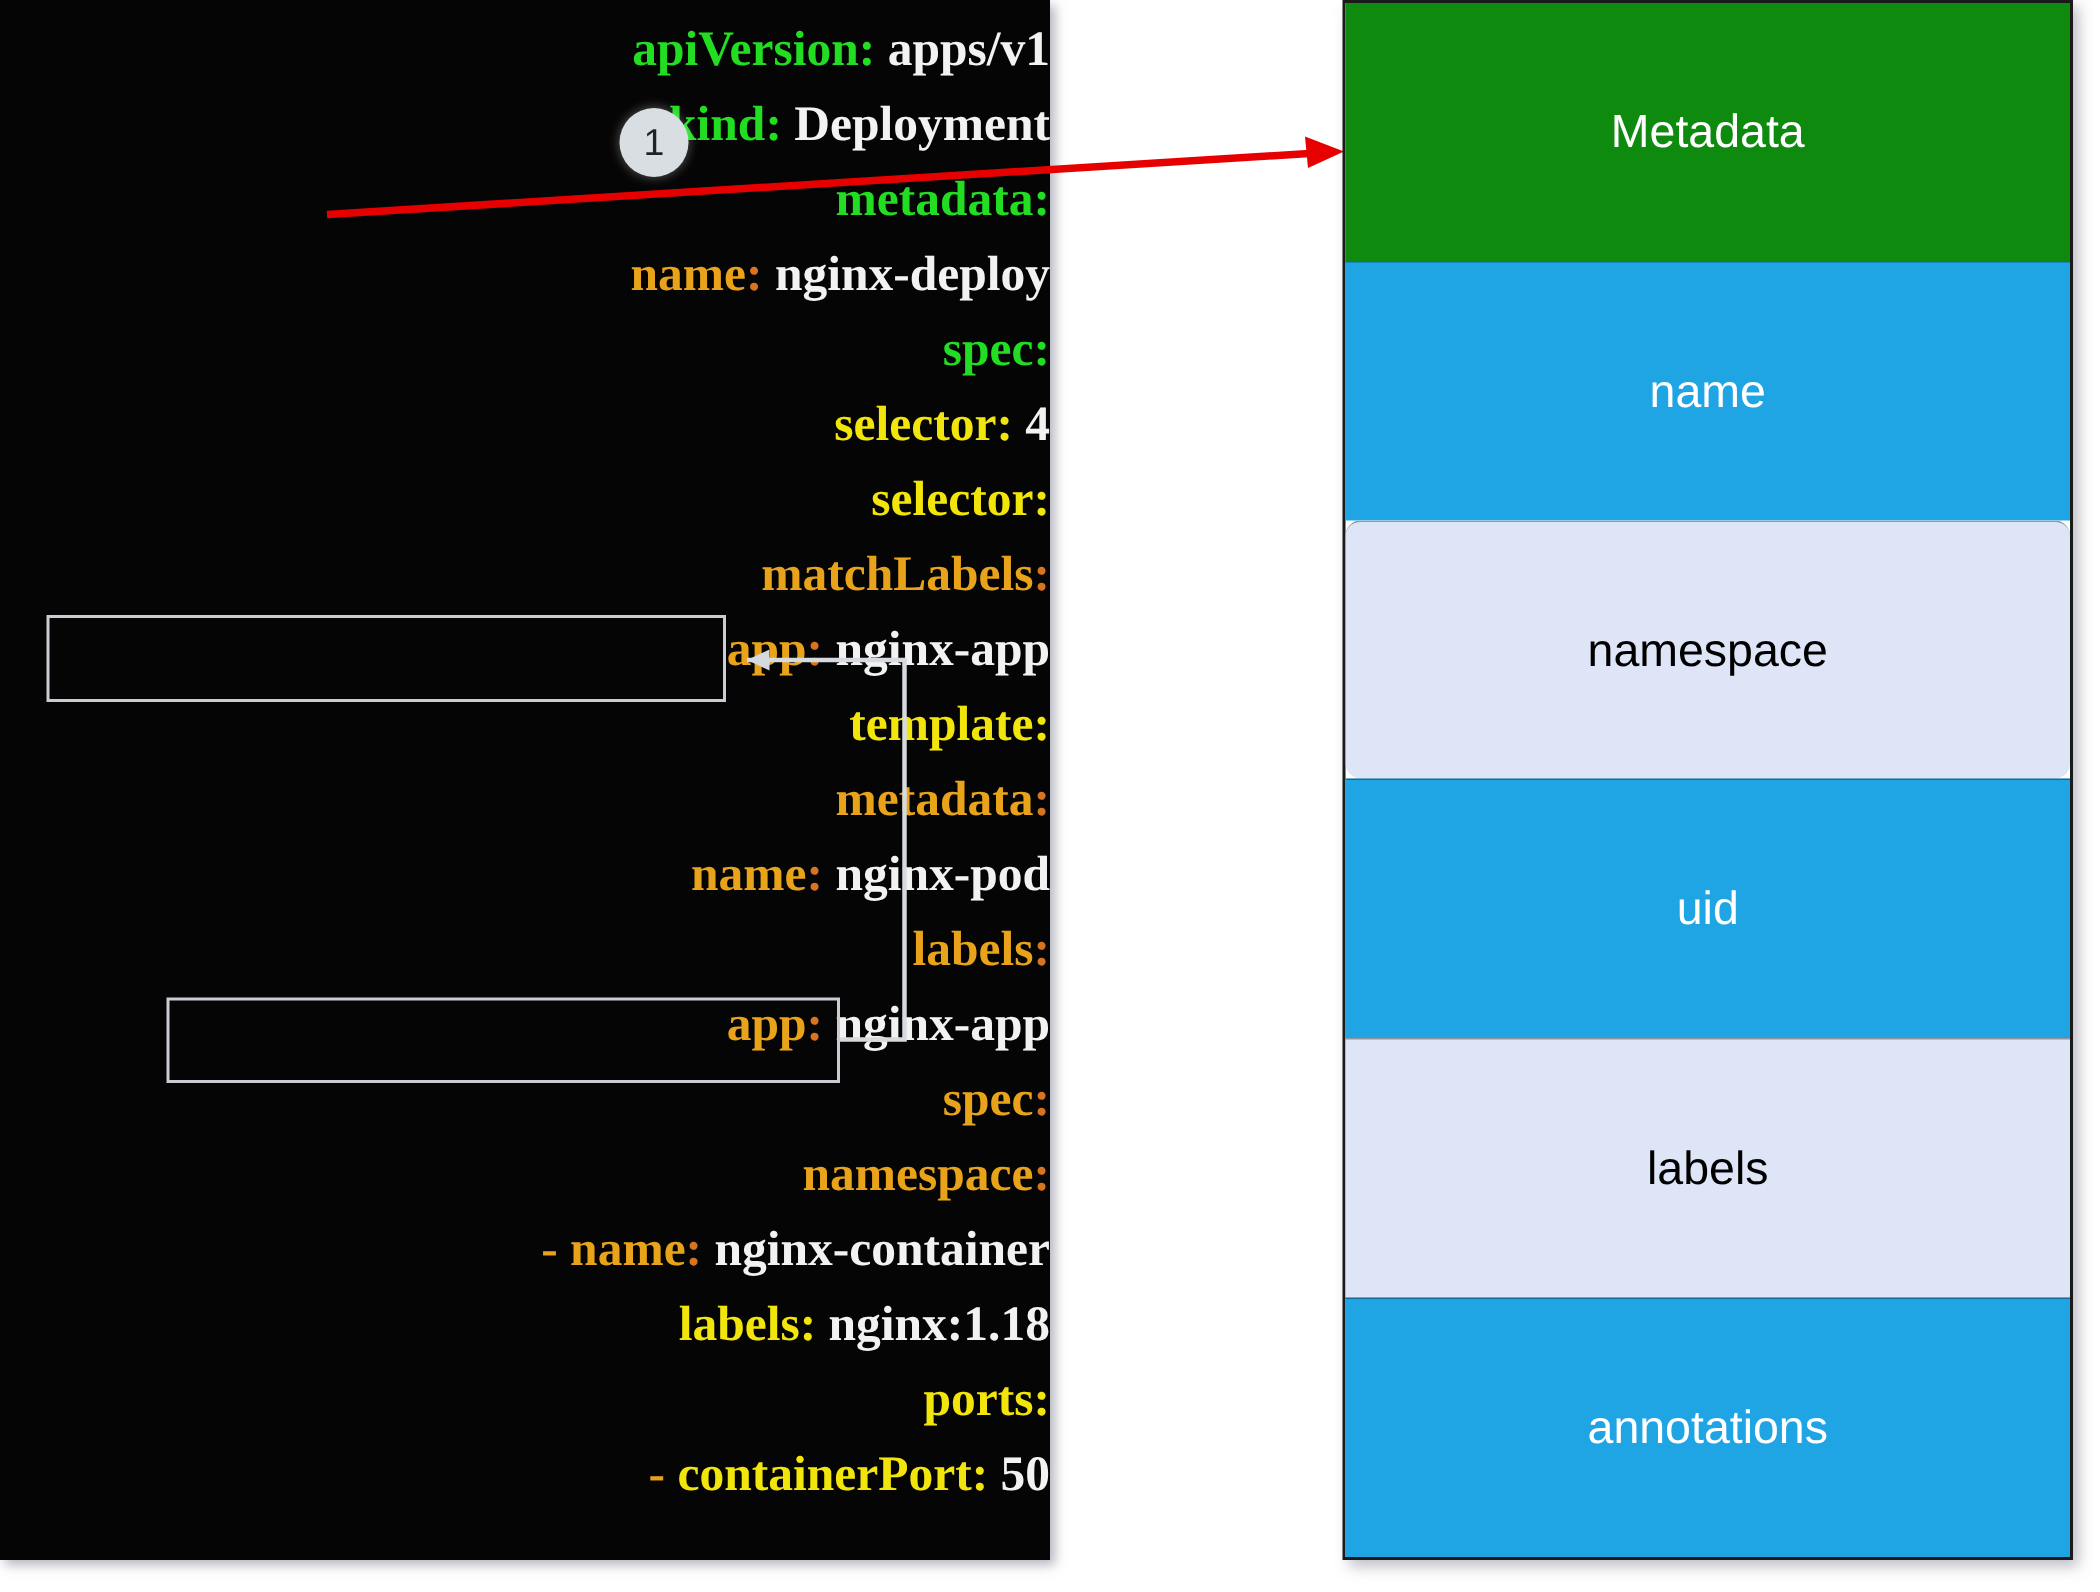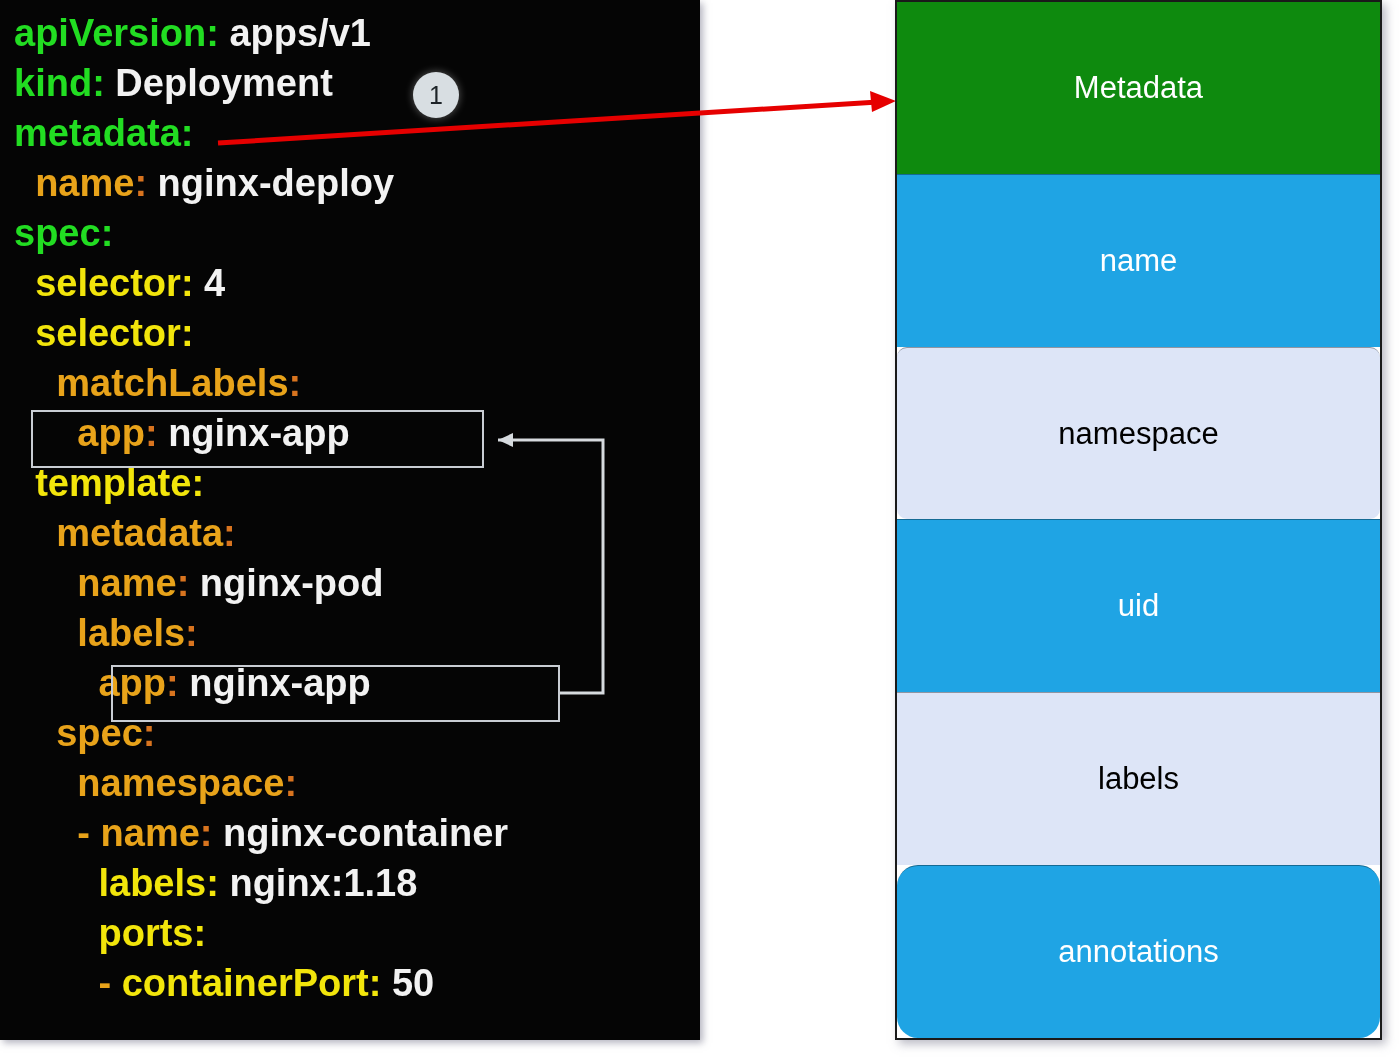--- a/index.html
+++ b/index.html
@@ -29,25 +29,26 @@
   #code-lines {
     position: absolute;
     left: 0px;
     top: 8px;
     width: 700px;
   }
   .code-line {
     height: 50px;
     line-height: 50px;
     white-space: pre;
-    font-family: Liberation Sans, sans-serif;
-    font-size: 38px;
+    font-family: Liberation Serif, serif;
+    font-size: 33px;
     font-weight: bold;
     letter-spacing: 0px;
     padding-left: 14px;
+    text-align: right;
   }
   .tok { white-space: pre; }
   .k-green  { color: #22dd22; }
   .k-yellow { color: #f2e50b; }
   .k-orange { color: #e8a31a; }
   .k-white  { color: #f2f2f2; }
   .k-dash   { color: #e8a31a; }
   .k-colon-g{ color: #22dd22; }
   .k-colon-y{ color: #f2e50b; }
   .k-colon-o{ color: #d8741f; }
@@ -172,16 +173,16 @@
     </div>
     <div class="band" style="background: rgb(221, 229, 247); color: rgb(0, 0, 0); border-radius: 10px;">
       <span>namespace</span>
     </div>
     <div class="band" style="background: rgb(31, 164, 228); color: rgb(255, 255, 255);">
       <span>uid</span>
     </div>
     <div class="band" style="background: rgb(221, 229, 247); color: rgb(0, 0, 0);">
       <span>labels</span>
     </div>
-    <div class="band" style="background: rgb(31, 164, 228); color: rgb(255, 255, 255); border-radius: 21px;">
+    <div class="band" style="background: rgb(31, 164, 228); color: rgb(255, 255, 255);">
       <span>annotations</span>
     </div>
   </div>
 
 </body></html>

